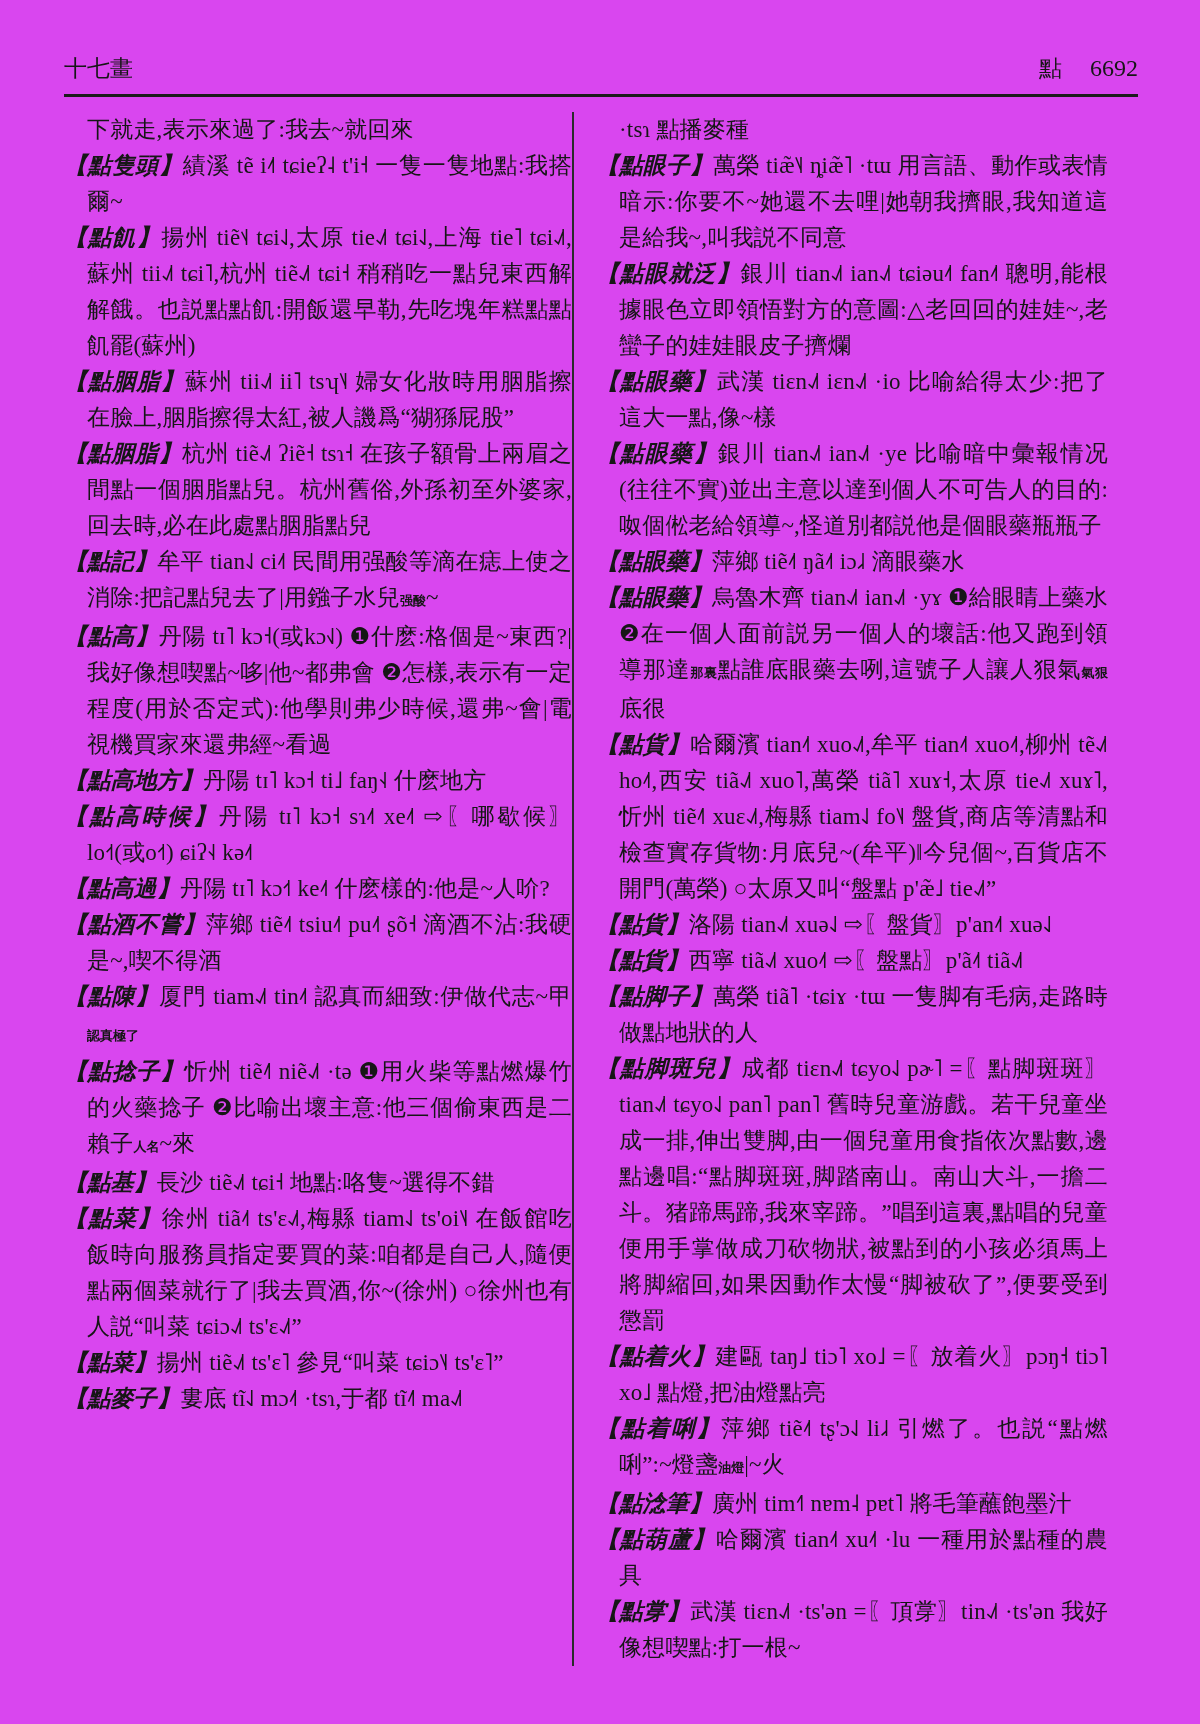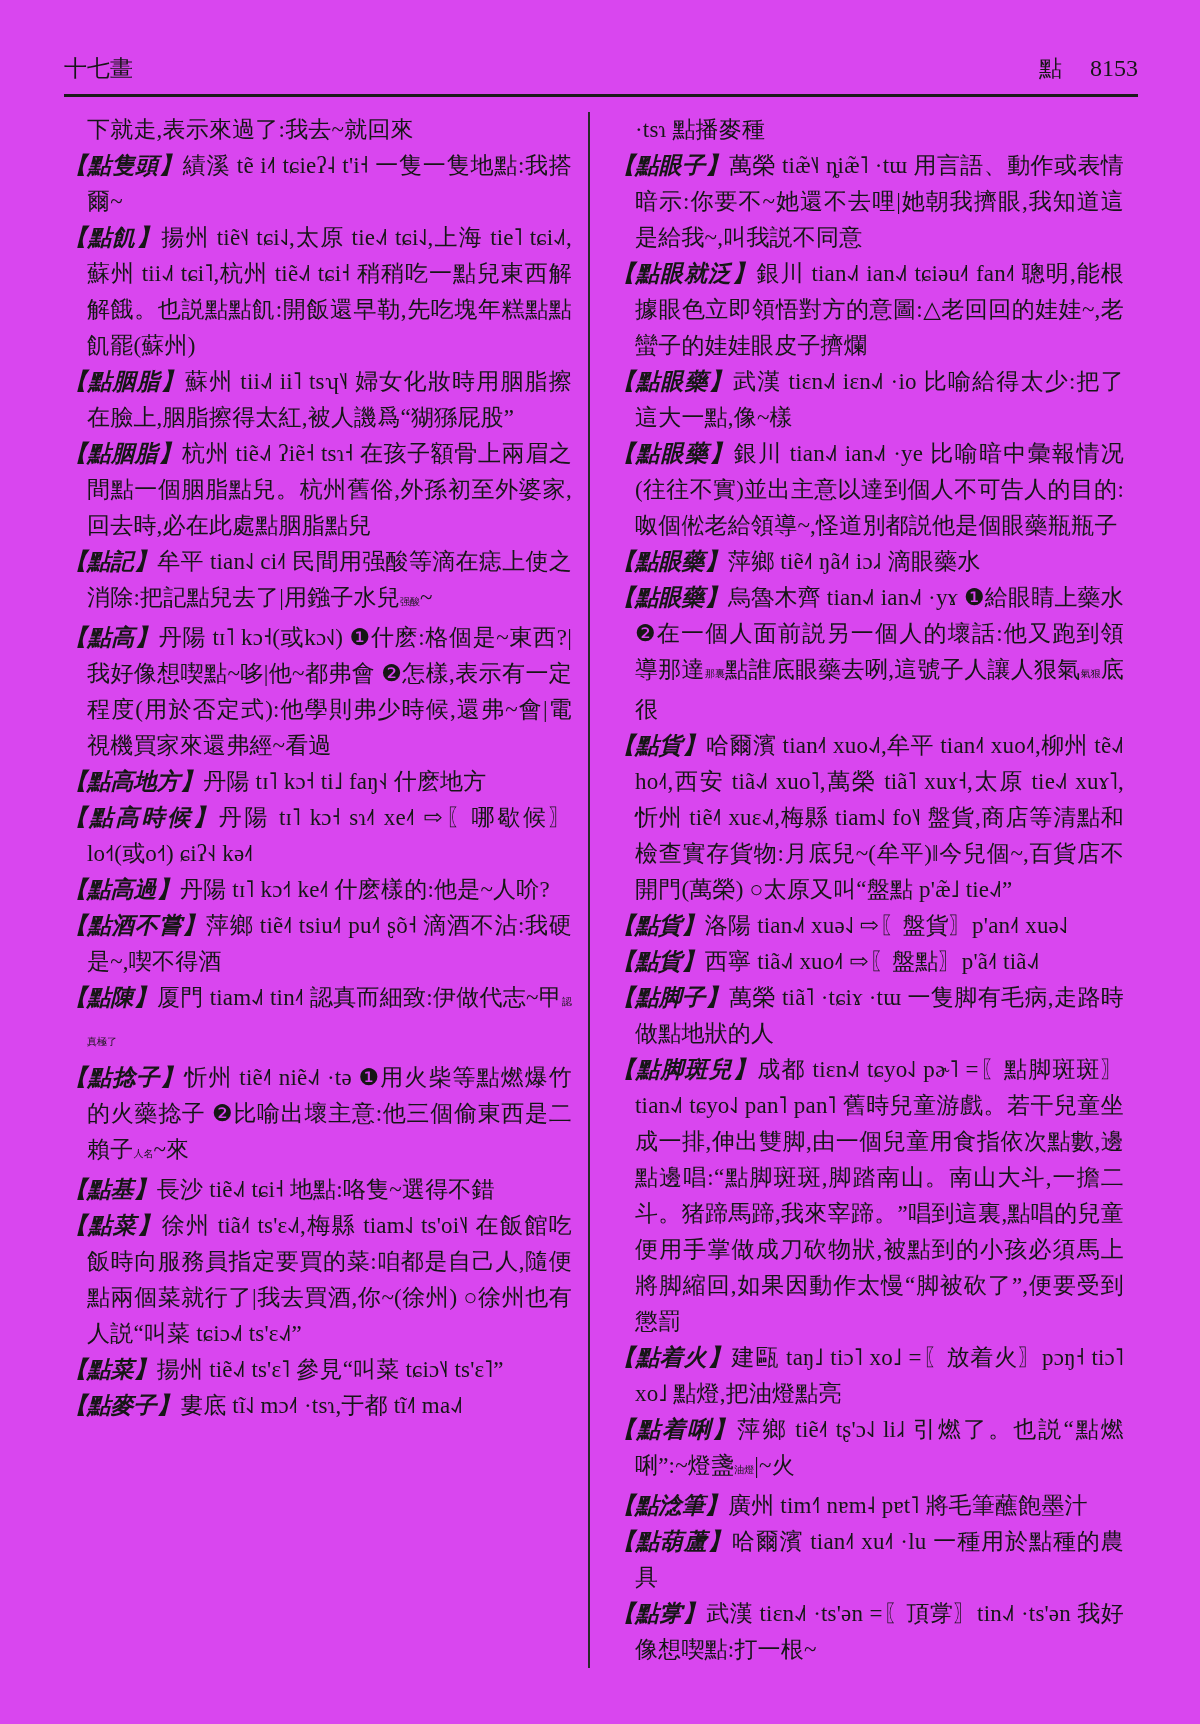--- a/index.html
+++ b/index.html
@@ -19,37 +19,37 @@
   }
   .header-right{display:flex;gap:28px;align-items:baseline;}
   .header-page{font-size:24px;font-family:"Liberation Serif",serif;}
   .rule{border-bottom:3px solid #1b1b1b;margin-top:11px;}
   .columns{display:flex;margin-top:15px;align-items:stretch;}
   .col{
     font-size:23px;line-height:36px;
     text-align:justify;text-justify:inter-ideograph;
     letter-spacing:0.2px;
   }
-  .col-left{width:508px;padding-right:16px;}
+  .col-left{width:508px;}
   .col-right{width:512px;padding-left:22px;border-left:2px solid #2a2a2a;}
   p.para{margin:0;padding-left:23px;}
   p.entry{text-indent:-23px;}
   p.cont{text-indent:0;}
   .head{font-weight:bold;font-style:italic;}
-  .small{font-size:10px;letter-spacing:0;}
+  .small{font-size:13px;letter-spacing:0;font-weight:bold;}
 </style>
 </head>
 <body>
 
 <div class="page">
   <div class="header">
     <span>十七畫</span>
     <span class="header-right">
       <span>點</span>
-      <span class="header-page">8153</span>
+      <span class="header-page">6692</span>
     </span>
   </div>
   <div class="rule"></div>
   <div class="columns">
     <div class="col col-left">
         <p class="para cont"><span>下就走,表示來過了:我去~就回來</span></p>
         <p class="para entry"><span class="head">【點隻頭】</span><span>績溪 tẽ i˨˦ tɕieʔ˨ t'i˧ 一隻一隻地點:我搭爾~</span></p>
         <p class="para entry"><span class="head">【點飢】</span><span>揚州 tiẽ˦˨ tɕi˨˩,太原 tie˨˩˦ tɕi˨˩,上海 tie˥ tɕi˨˩˦,蘇州 tii˨˩˦ tɕi˥,杭州 tiẽ˨˩˦ tɕi˧ 稍稍吃一點兒東西解解餓。也説點點飢:開飯還早勒,先吃塊年糕點點飢罷(蘇州)</span></p>
         <p class="para entry"><span class="head">【點胭脂】</span><span>蘇州 tii˨˩˦ ii˥ tsʮ˥˨ 婦女化妝時用胭脂擦在臉上,胭脂擦得太紅,被人譏爲“猢猻屁股”</span></p>
         <p class="para entry"><span class="head">【點胭脂】</span><span>杭州 tiẽ˨˩˦ ʔiẽ˧ tsɿ˧ 在孩子額骨上兩眉之間點一個胭脂點兒。杭州舊俗,外孫初至外婆家,回去時,必在此處點胭脂點兒</span></p>

